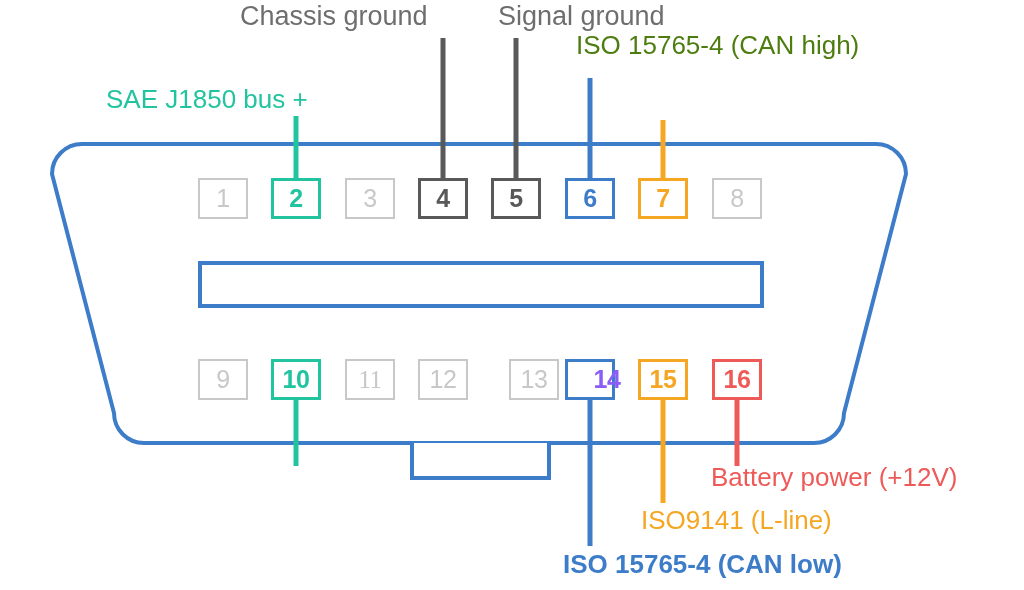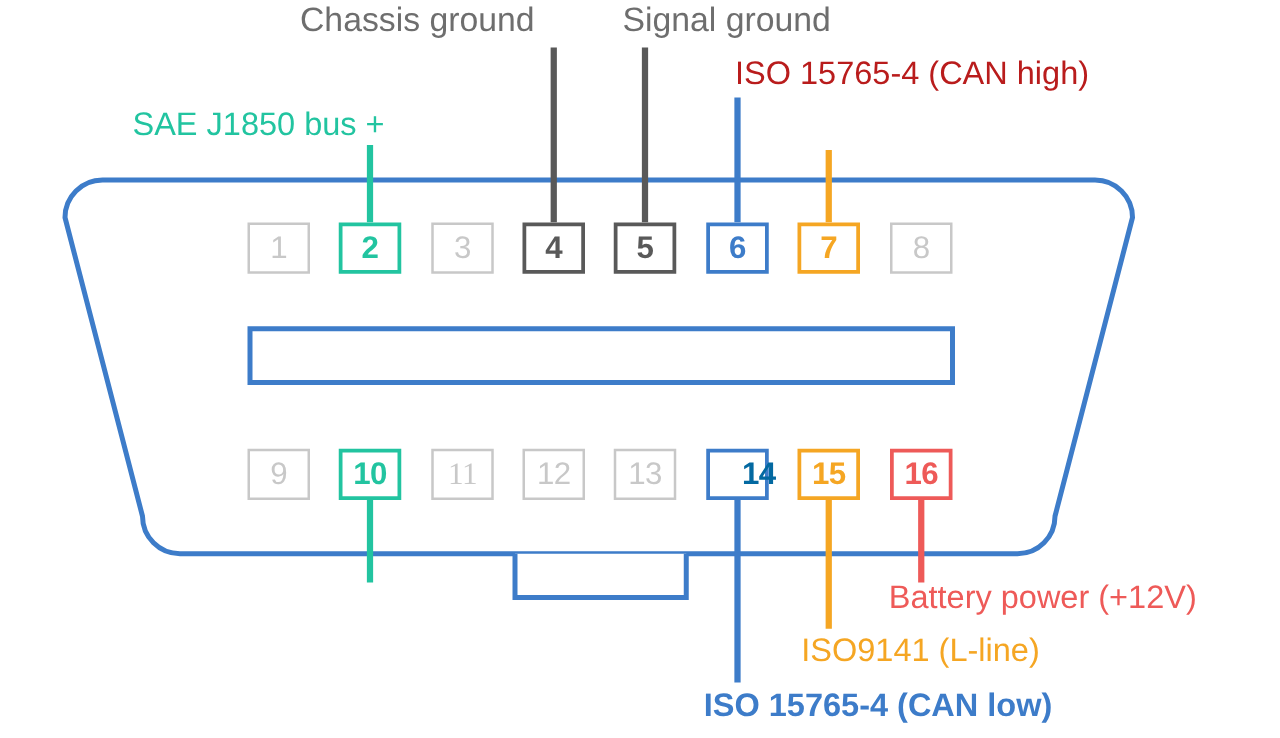--- a/index.html
+++ b/index.html
@@ -128,38 +128,38 @@
   </div>
   <div class="pin-box" style="left: 271px; top: 359px; border-color: rgb(34, 196, 160); color: rgb(34, 196, 160);">
     <span>10</span>
   </div>
   <div class="pin-box inactive" style="left: 345px; top: 359px; border-color: rgb(200, 200, 200); color: rgb(200, 200, 200); font-family: Liberation Serif, serif;">
     <span>11</span>
   </div>
   <div class="pin-box inactive" style="left: 418px; top: 359px; border-color: rgb(200, 200, 200); color: rgb(200, 200, 200);">
     <span>12</span>
   </div>
-  <div class="pin-box inactive" style="left: 491px; top: 359px; border-color: rgb(200, 200, 200); color: rgb(200, 200, 200);">
+  <div class="pin-box inactive" style="left: 509px; top: 359px; border-color: rgb(200, 200, 200); color: rgb(200, 200, 200);">
     <span>13</span>
   </div>
-  <div class="pin-box" style="left: 565px; top: 359px; border-color: rgb(61, 124, 201); color: #0369a1; padding-left: 34px;">
+  <div class="pin-box" style="left: 565px; top: 359px; border-color: rgb(61, 124, 201); color: #8b5cf6; padding-left: 34px;">
     <span>14</span>
   </div>
   <div class="pin-box" style="left: 638px; top: 359px; border-color: rgb(245, 166, 35); color: rgb(245, 166, 35);">
     <span>15</span>
   </div>
   <div class="pin-box" style="left: 712px; top: 359px; border-color: rgb(238, 90, 88); color: rgb(238, 90, 88);">
     <span>16</span>
   </div>
 
   <div class="lbl small-gray" style="left:240px; top:3px; color:#6e6e6e;">Chassis ground</div>
 
   <div class="lbl small-gray" style="left:498px; top:3px; color:#6e6e6e;">Signal ground</div>
 
-  <div class="lbl" style="left:576px; top:45px; color:#b91c1c;margin-left:12px;">ISO 15765-4 (CAN high)</div>
+  <div class="lbl" style="left:576px; top:32px; color:#4d7c0f;">ISO 15765-4 (CAN high)</div>
 
 
   <div class="lbl" style="left:106px; top:86px; color:#22c4a0;">SAE J1850 bus +</div>
 
 
   <div class="lbl" style="left:711px; top:464px; color:#ee5a58;">Battery power (+12V)</div>
 
   <div class="lbl" style="left:641px; top:507px; color:#f5a623;">ISO9141 (L-line)</div>
 
   <div class="lbl" style="left:563px; top:551px; color:#3d7cc9;font-weight:bold;">ISO 15765-4 (CAN low)</div>

